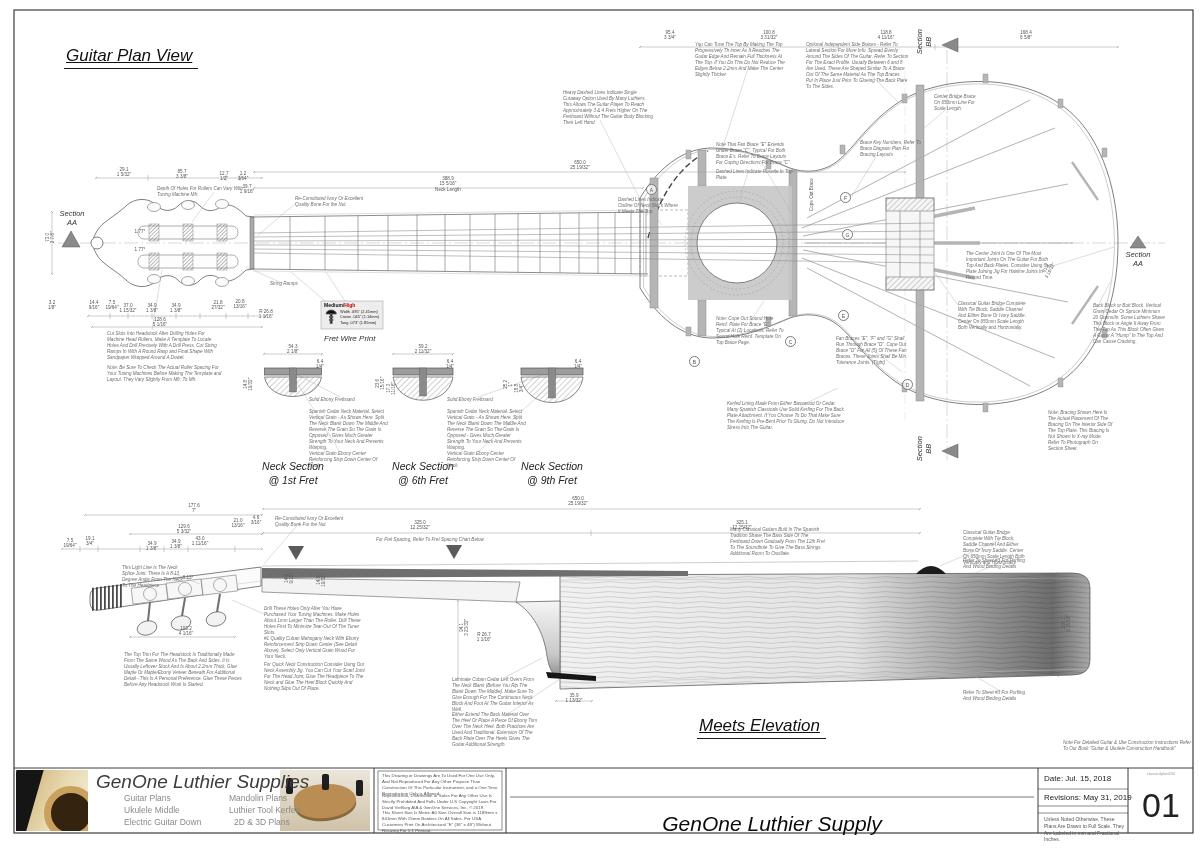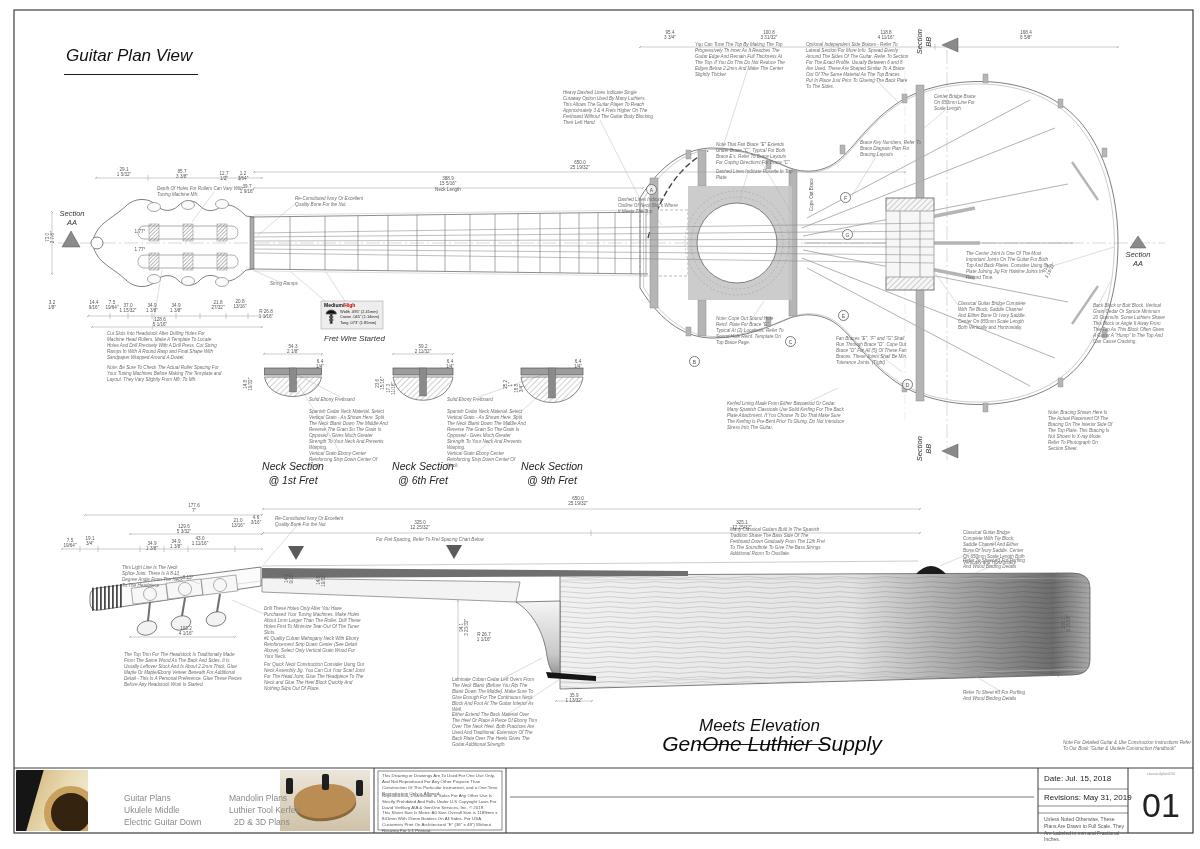--- a/index.html
+++ b/index.html
@@ -9,21 +9,21 @@
   .note{position:absolute;font-size:4.6px;line-height:1.3;font-style:italic;color:#6e6e6e;}
   .dim{position:absolute;width:28px;font-size:4.6px;line-height:1.15;color:#555;
        white-space:pre-line;text-align:center;transform-origin:center;}
   .dim.w44{width:44px;} .dim.w20{width:20px;} .dim.w36{width:36px;} .dim.w60{width:60px;}
   .dim.rot{transform:rotate(-90deg);}
   .dim.rot62{transform:rotate(-62deg);}
   .sec-marker{position:absolute;width:40px;font-size:7.5px;font-style:italic;color:#333;
               white-space:pre-line;text-align:center;line-height:1.15;transform-origin:center;}
   .sec-marker.vert{transform:rotate(-90deg);}
   .h-title{position:absolute;font-size:17px;font-style:italic;color:#101010;
-           border-bottom:1.2px solid #1a1a1a;padding:0 6px 8px 2px;}
+           border-bottom:1.2px solid #1a1a1a;padding:0 6px 2px 2px;text-decoration:underline;}
   .ns-label{position:absolute;width:84px;font-size:10.5px;font-style:italic;color:#222;
             white-space:pre-line;text-align:center;line-height:1.3;}
   .fw-head{position:absolute;font-size:5px;font-weight:bold;color:#111;font-style:normal;}
   .fw-head .hot{color:#c40000;}
   .fw-spec{position:absolute;font-size:3.9px;color:#222;line-height:1.2;}
   .fwd-label{position:absolute;font-size:8px;font-style:italic;color:#333;}
   .key-circle{position:absolute;width:9px;height:9px;border:0.8px solid #7a7a7a;border-radius:50%;
               font-size:5px;color:#555;display:flex;align-items:center;justify-content:center;background:rgba(255,255,255,.75);}
   
   .tb-logo-title{position:absolute;font-size:19px;font-style:italic;color:#3d3d3d;}
@@ -392,21 +392,21 @@
 BB</div>
 <div class="sec-marker vert" style="left:905px;top:440px;">Section
 BB</div>
 
 <div class="fw-head" style="left:324px;top:302px;">
   <span>Medium/</span><span class="hot">High</span>
 </div>
 <div class="fw-spec" style="left:340px;top:309.5px;">Width .095" (2.41mm)</div>
 <div class="fw-spec" style="left:340px;top:315px;">Crown .045" (1.14mm)</div>
 <div class="fw-spec" style="left:340px;top:320.5px;">Tang .073" (1.85mm)</div>
-<div class="fwd-label" style="left:324px;top:334px;">Fret Wire Started</div>
+<div class="fwd-label" style="left:324px;top:334px;">Fret Wire Print</div>
 
 <div class="ns-label" style="left:251px;top:460px;">Neck Section
 @ 1st Fret</div>
 <div class="ns-label" style="left:381px;top:460px;">Neck Section
 @ 6th Fret</div>
 <div class="ns-label" style="left:510px;top:460px;">Neck Section
 @ 9th Fret</div>
 
 <div class="key-circle" style="left:646px;top:184px;">A</div>
 <div class="key-circle" style="left:840px;top:192px;">F</div>
@@ -572,32 +572,33 @@
 <div class="photo" style="left:16px;top:770px;width:72px;height:61px;background:linear-gradient(115deg,#caa96a,#e8d9b0 55%,#f5efdf);">
   <div class="ph-fb"></div>
   <div class="ph-hole"></div>
 </div>
 <div class="photo" style="left:280px;top:770px;width:90px;height:61px;background:linear-gradient(180deg,#ece6da,#cfc2a8);">
   <div class="ph-body"></div>
   <div class="ph-clamp" style="left:6px;top:8px;"></div>
   <div class="ph-clamp" style="left:76px;top:10px;"></div>
   <div class="ph-clamp" style="left:42px;top:4px;"></div>
 </div>
+<div class="tb-logo-title" style="left:96px;top:771px;">GenOne Luthier Supplies</div>
 <div class="tb-logo-item" style="left:100px;top:792px;">Guitar Plans</div>
 <div class="tb-logo-item" style="left:100px;top:804px;">Ukulele Middle</div>
 <div class="tb-logo-item" style="left:100px;top:816px;">Electric Guitar Down</div>
 <div class="tb-logo-item" style="left:205px;top:792px;">Mandolin Plans</div>
 <div class="tb-logo-item" style="left:205px;top:804px;">Luthier Tool Kerfed</div>
 <div class="tb-logo-item" style="left:210px;top:816px;">2D &amp; 3D Plans</div>
 
 <div class="tb-disc" style="left:382px;top:773px;width:118px;">This Drawing or Drawings Are To Used For One Use Only, And Not Reproduced For Any Other Purpose Than Construction Of This Particular Instrument, and a One Time Reproduction Only is Allowed</div>
 <div class="tb-disc" style="left:382px;top:793px;width:118px;">Reproduction, Distribution or Sales For Any Other Use Is Strictly Prohibited And Falls Under U.S Copyright Laws For David VerBurg AIA &amp; GenOne Services, Inc. © 2019</div>
 <div class="tb-disc" style="left:382px;top:810px;width:118px;">This Sheet Size Is Metric A0 Size Overall Size is 1189mm x 841mm With 15mm Borders On All Sides. For USA Customers Print On Architectural "E" (36" x 48") Without Resizing For 1:1 Printout.</div>
 
-<div class="tb-company" style="left:507px;top:732px;font-style:italic;">GenOne Luthier Supply</div>
+<div class="tb-company" style="left:507px;top:812px;font-style:italic;">GenOne Luthier Supply</div>
 
 <div class="tb-row" style="left:1044px;top:774px;">Date: Jul. 15, 2018</div>
 <div class="tb-row" style="left:1044px;top:793px;">Revisions: May 31, 2019</div>
 <div class="tb-scale" style="left:1044px;top:816px;width:80px;">Unless Noted Otherwise, These Plans Are Drawn to Full Scale. They Are Labeled in mm and Fractional Inches.</div>
 <div class="tb-code" style="left:1129px;top:771px;">classic4plan650</div>
 <div class="tb-sheetnum" style="left:1129px;top:786px;">01</div>
 
 </div>
 
 </body></html>

